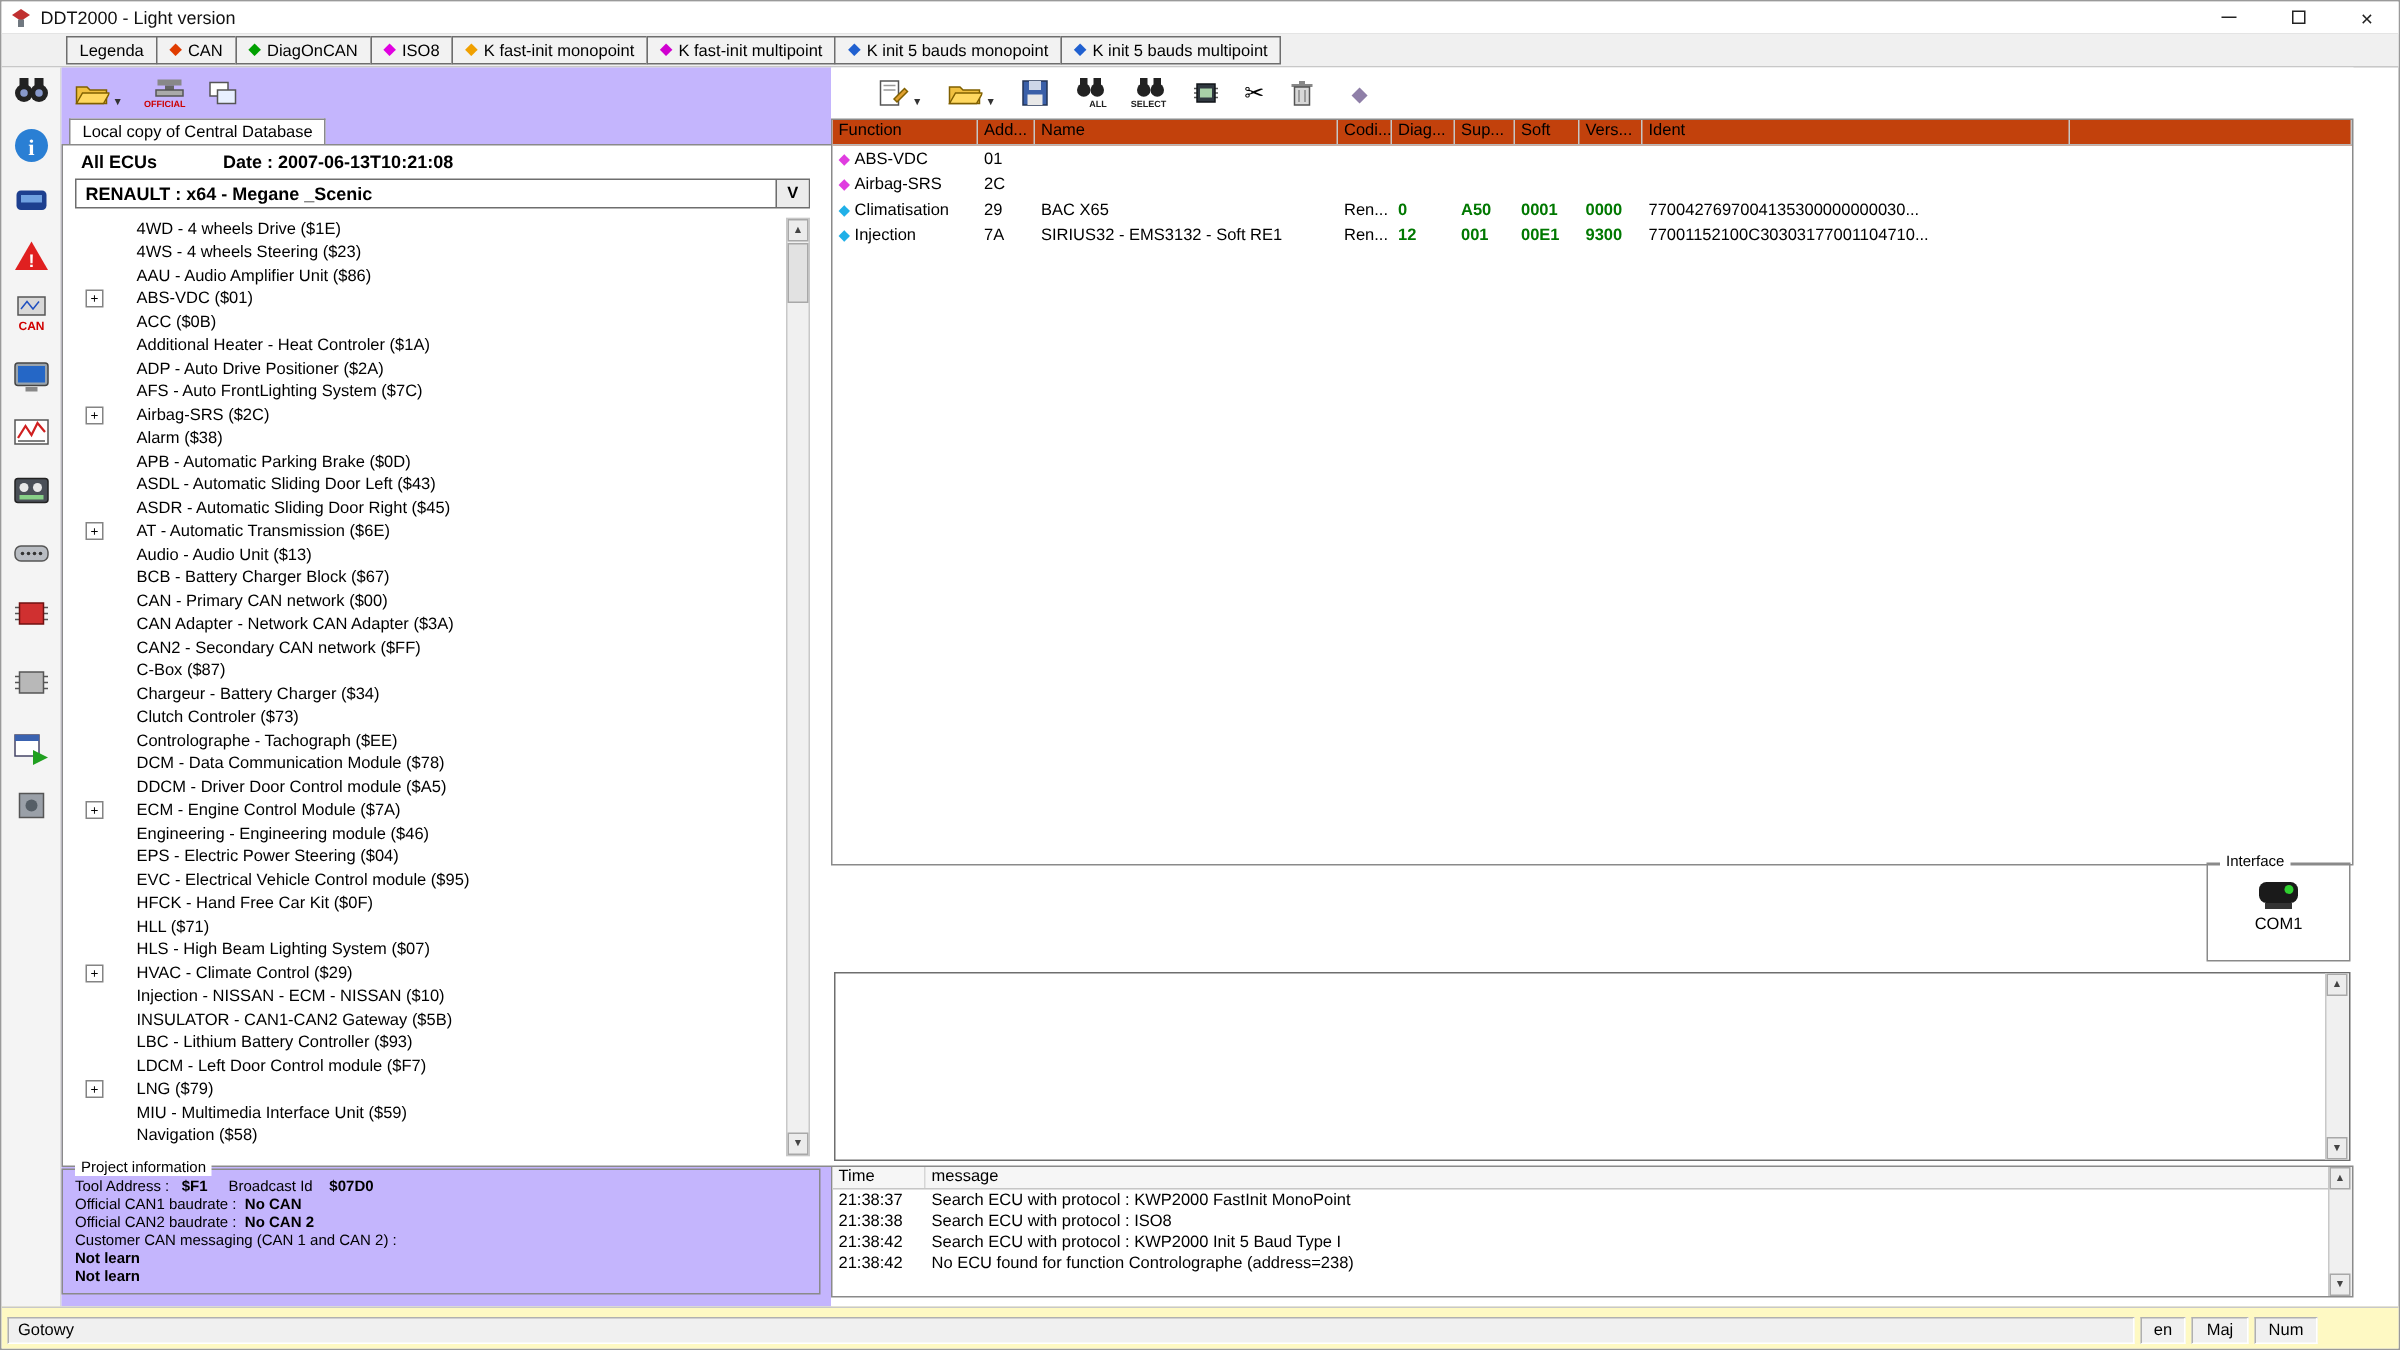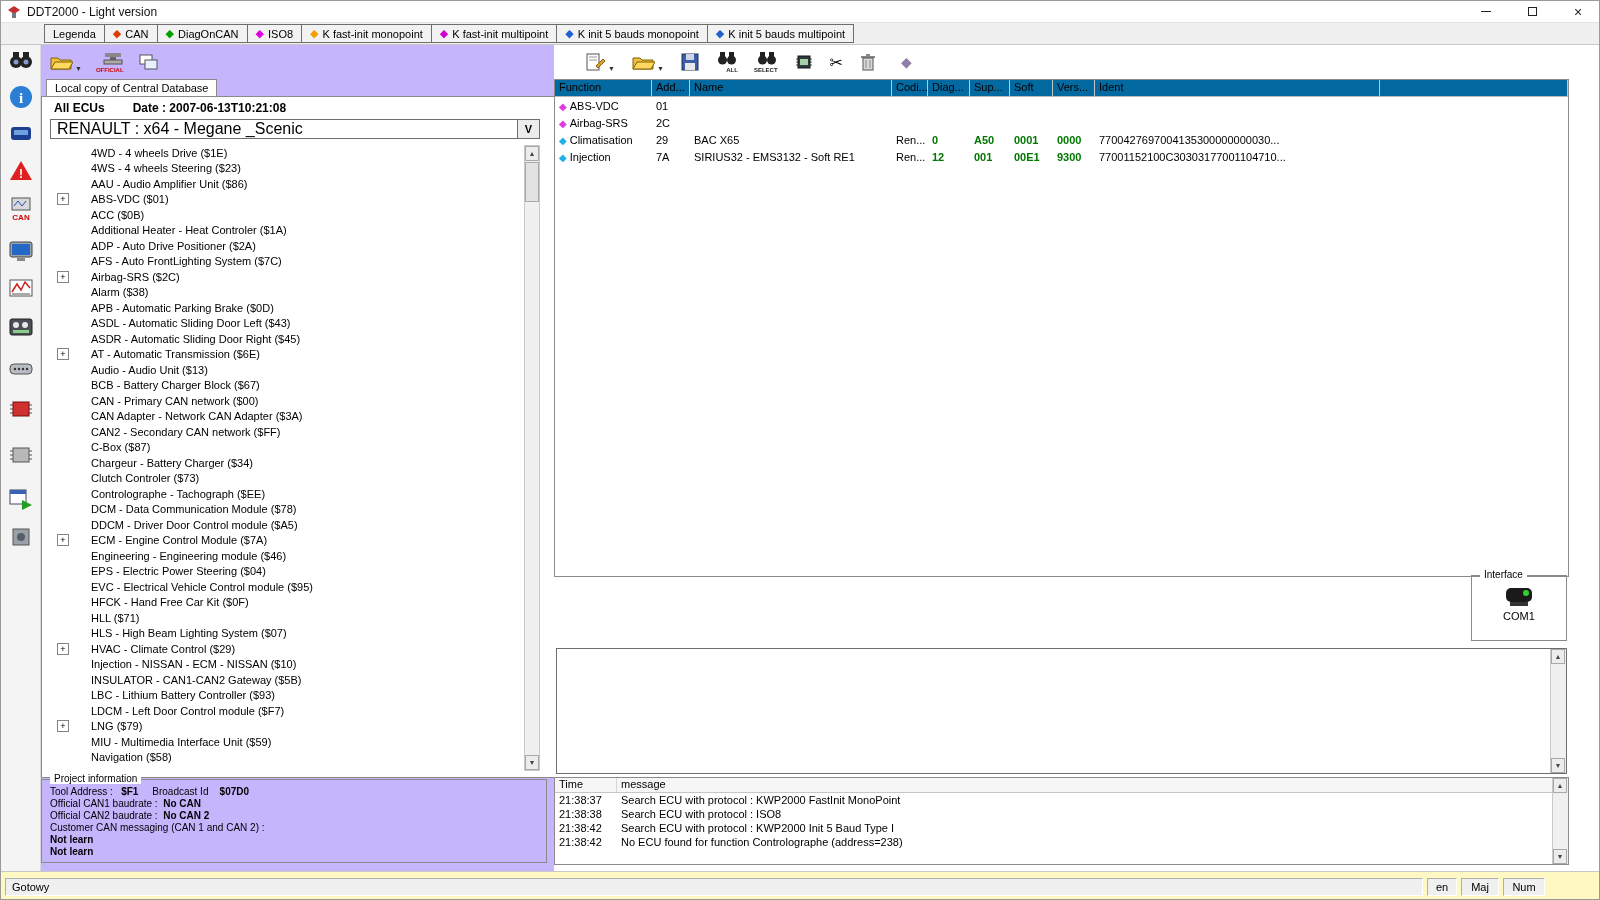--- a/index.html
+++ b/index.html
@@ -28,23 +28,23 @@
 
   
   #leftcol{position:absolute;left:40px;top:44px;width:514px;height:826px;background:#c4b5fd}
   #ltoolbar{position:absolute;left:0;top:0;width:514px;height:34px;display:flex;align-items:center;gap:14px;padding-left:8px}
   .tbtn{display:flex;align-items:flex-end;gap:2px}
   .drop{font-size:7px;color:#333;align-self:flex-end}
   .mini-label{font-size:6px;font-weight:bold;color:#cc0000;text-align:center;line-height:6px}
 
   #dbtab{position:absolute;left:5px;top:34px;height:17px;padding:0 8px;border:1px solid #8a8a8a;border-bottom:none;background:#fff;display:flex;align-items:center;font-size:11px}
   #dbgroup{position:absolute;left:0;top:51px;width:514px;height:682px;border:1px solid #8a8a8a;background:#fff}
-  #dbheader{position:absolute;left:12px;top:4px;font-weight:bold;font-size:12px;display:flex;gap:28px}
+  #dbheader{position:absolute;left:12px;top:4px;font-weight:bold;font-size:12px;display:flex;gap:44px}
   #combo{position:absolute;left:8px;top:22px;width:490px;height:20px;border:1px solid #6e6e6e;background:#fff;display:flex;align-items:center}
-  #combo .val{flex:1;padding-left:6px;font-weight:normal;font-size:16px;white-space:nowrap;overflow:hidden}
+  #combo .val{flex:1;padding-left:6px;font-weight:bold;font-size:12px;white-space:nowrap;overflow:hidden}
   #combo .vbtn{width:22px;height:100%;border-left:1px solid #6e6e6e;background:#ececec;display:flex;align-items:center;justify-content:center;font-weight:bold}
   #treewrap{position:absolute;left:8px;top:48px;width:490px;height:626px;overflow:hidden}
   #tree{position:absolute;left:0;top:0;right:16px;bottom:0;overflow:hidden;background:#fff}
   .trow{height:15.5px;display:flex;align-items:center;white-space:nowrap}
   .plus{width:12px;height:12px;min-width:12px;border:1px solid #848484;margin-left:7px;font-size:9px;line-height:10px;text-align:center;background:#fff}
   .noplus{visibility:hidden}
   .tlab{margin-left:22px;font-size:11px}
   .vsb{position:absolute;right:0;top:0;bottom:0;width:16px;background:#f0f0f0;border:1px solid #c8c8c8}
   .sb-btn{position:absolute;left:0;width:14px;height:15px;background:#ececec;border:1px solid #a8a8a8;font-size:7px;display:flex;align-items:center;justify-content:center;color:#444}
   .sb-up{top:0}.sb-down{bottom:0}
@@ -54,21 +54,21 @@
   .gtitle{position:absolute;top:-7px;left:8px;background:#fff;padding:0 4px;font-size:10px}
   #projgroup .pline{margin:1px 0 0 8px;font-size:10px;line-height:11px;white-space:nowrap}
   #projgroup .pline:first-of-type{margin-top:6px}
   .bold{font-weight:bold}
 
   
   #rightcol{position:absolute;left:553px;top:44px;width:1015px;height:826px;background:#fff}
   #rtoolbar{position:absolute;left:0;top:0;width:1015px;height:34px;display:flex;align-items:center;gap:16px;padding-left:30px}
 
   #ecutable{position:absolute;left:0;top:34px;width:1015px;height:498px;border:1px solid #8a8a8a;background:#fff;overflow:hidden}
-  #thead{display:flex;height:17px;background:#0369a1;border-bottom:1px solid #b8b8b8}
+  #thead{display:flex;height:17px;background:#c2410c;border-bottom:1px solid #b8b8b8}
   .th{border-right:1px solid #c6c6c6;padding:1px 0 0 4px;font-size:11px;white-space:nowrap;overflow:hidden}
   .trr{display:flex;height:17px;align-items:center}
   .td{padding-left:4px;white-space:nowrap;overflow:hidden;font-size:11px}
   .c0{width:97px;min-width:97px}.c1{width:38px;min-width:38px}.c2{width:202px;min-width:202px}
   .c3{width:36px;min-width:36px}.c4{width:42px;min-width:42px}.c5{width:40px;min-width:40px}
   .c6{width:43px;min-width:43px}.c7{width:42px;min-width:42px}.c8{width:285px;min-width:285px}
   .cf{flex:1}
   .grn{color:#007800;font-weight:bold}
   .fdia{font-size:10px;margin-right:3px}
   .function-cellspan{white-space:nowrap}

